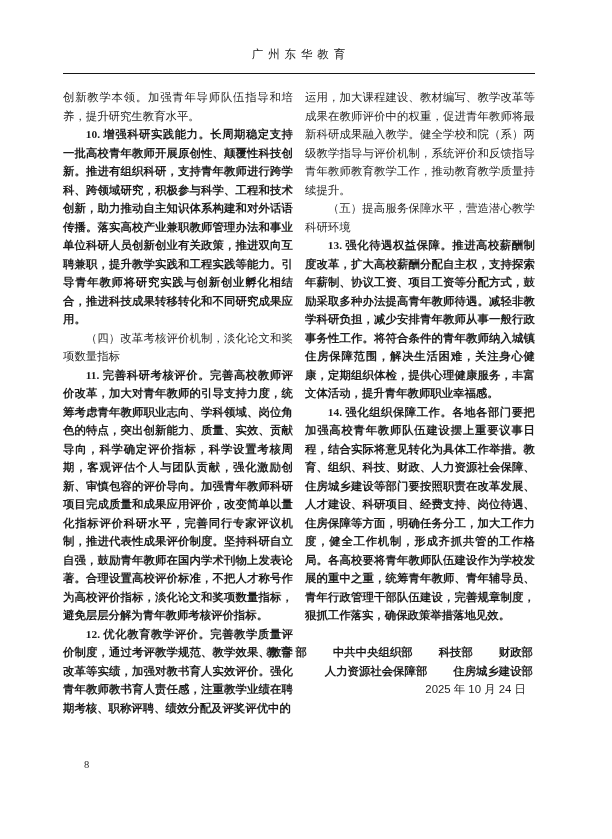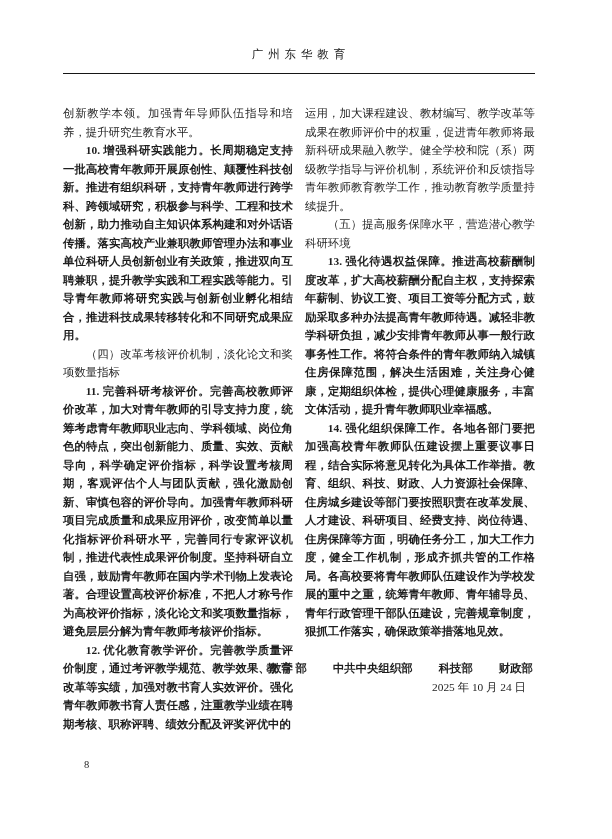--- a/index.html
+++ b/index.html
@@ -29,21 +29,21 @@
   }
   .header-rule {
     position: absolute;
     top: 73px;
     left: 63px;
     width: 472px;
     border-top: 1.6px solid #161616;
   }
   .columns {
     position: absolute;
-    top: 104px;
+    top: 88px;
     left: 63px;
     width: 472px;
     display: flex;
     gap: 12px;
   }
   .col {
     width: 230px;
     font-size: 11.4px;
     line-height: 18.5px;
     text-align: justify;
@@ -65,21 +65,21 @@
   .sig-row {
     display: flex;
     justify-content: flex-end;
     gap: 26px;
     line-height: 18.5px;
     white-space: pre;
   }
   .sig-date {
     text-align: right;
     padding-right: 7px;
-    font-family: Liberation Serif, serif;
+    font-family: Liberation Sans, sans-serif;
     font-weight: normal;
     line-height: 19.5px;
   }
   .page-number {
     position: absolute;
     left: 84px;
     top: 759px;
     font-size: 10.5px;
     color: #222;
   }
@@ -109,20 +109,24 @@
       <p class="indent">13. 强化待遇权益保障。推进高校薪酬制度改革，扩大高校薪酬分配自主权，支持探索年薪制、协议工资、项目工资等分配方式，鼓励采取多种办法提高青年教师待遇。减轻非教学科研负担，减少安排青年教师从事一般行政事务性工作。将符合条件的青年教师纳入城镇住房保障范围，解决生活困难，关注身心健康，定期组织体检，提供心理健康服务，丰富文体活动，提升青年教师职业幸福感。</p>
       <p class="indent">14. 强化组织保障工作。各地各部门要把加强高校青年教师队伍建设摆上重要议事日程，结合实际将意见转化为具体工作举措。教育、组织、科技、财政、人力资源社会保障、住房城乡建设等部门要按照职责在改革发展、人才建设、科研项目、经费支持、岗位待遇、住房保障等方面，明确任务分工，加大工作力度，健全工作机制，形成齐抓共管的工作格局。各高校要将青年教师队伍建设作为学校发展的重中之重，统筹青年教师、青年辅导员、青年行政管理干部队伍建设，完善规章制度，狠抓工作落实，确保政策举措落地见效。</p>
 
       <div class="signature">
         <div class="sig-row">
           <span>教 育 部</span>
           <span>中共中央组织部</span>
           <span>科技部</span>
           <span>财政部</span>
         </div>
+        <div class="sig-row">
+          <span>人力资源社会保障部</span>
+          <span>住房城乡建设部</span>
+        </div>
         <div class="sig-date">2025 年 10 月 24 日</div>
       </div>
     </div>
 
   </div>
 
   <div class="page-number">8</div>
 
 </div>
 

